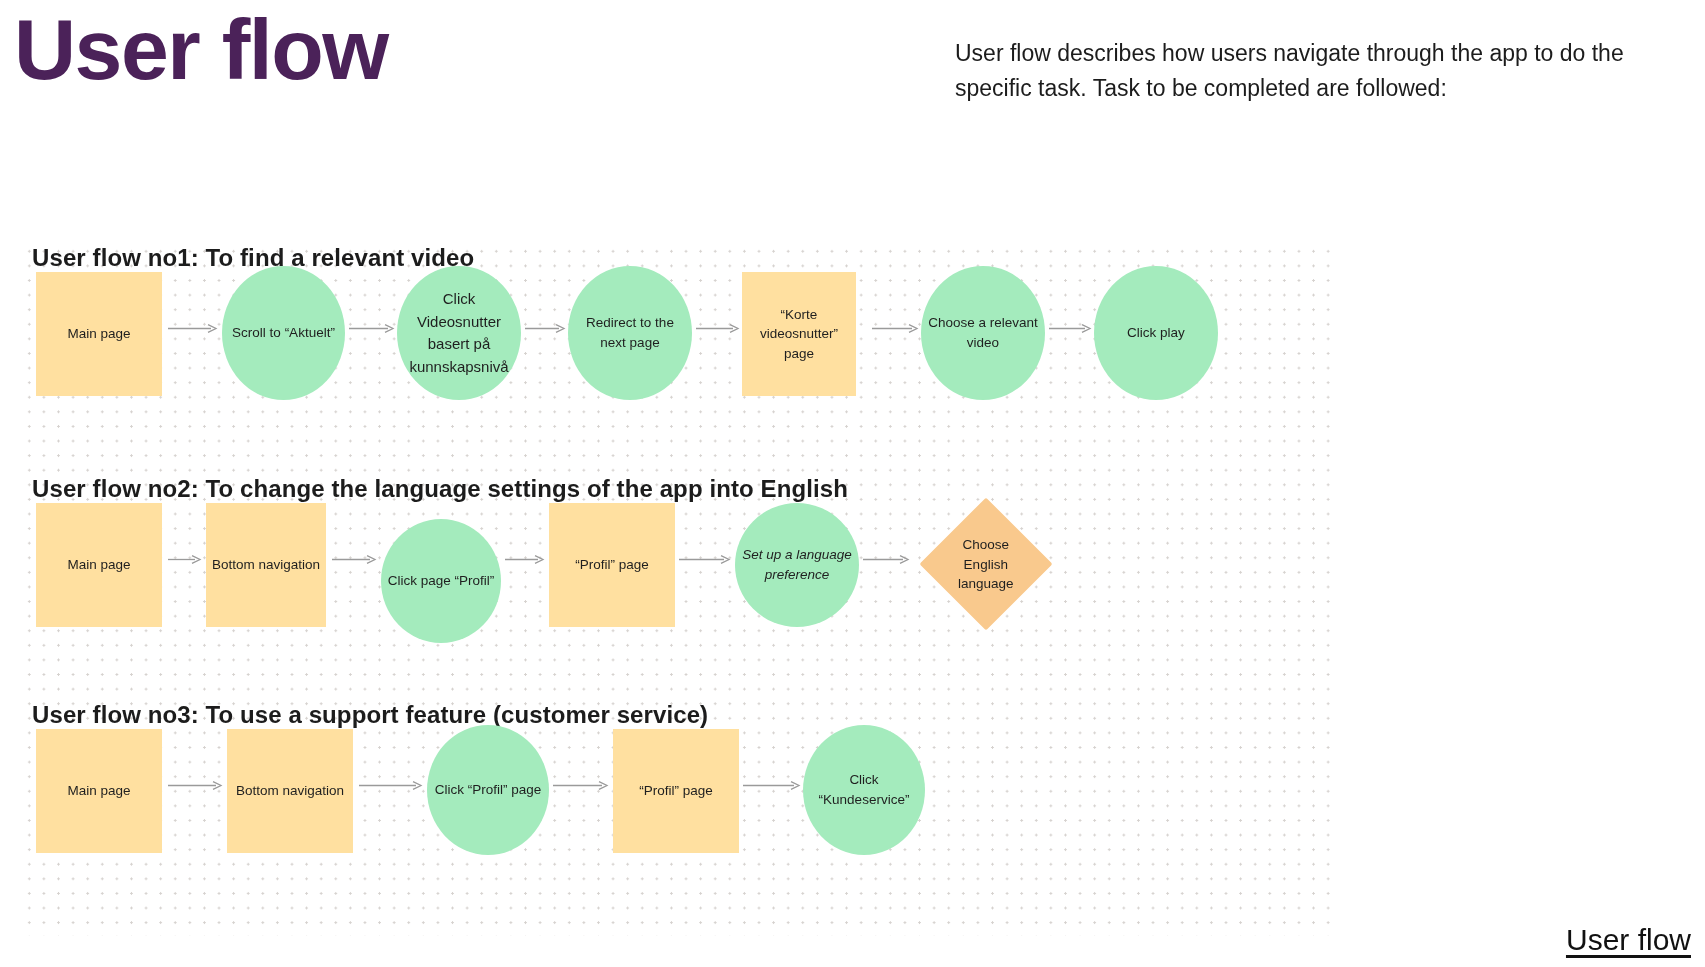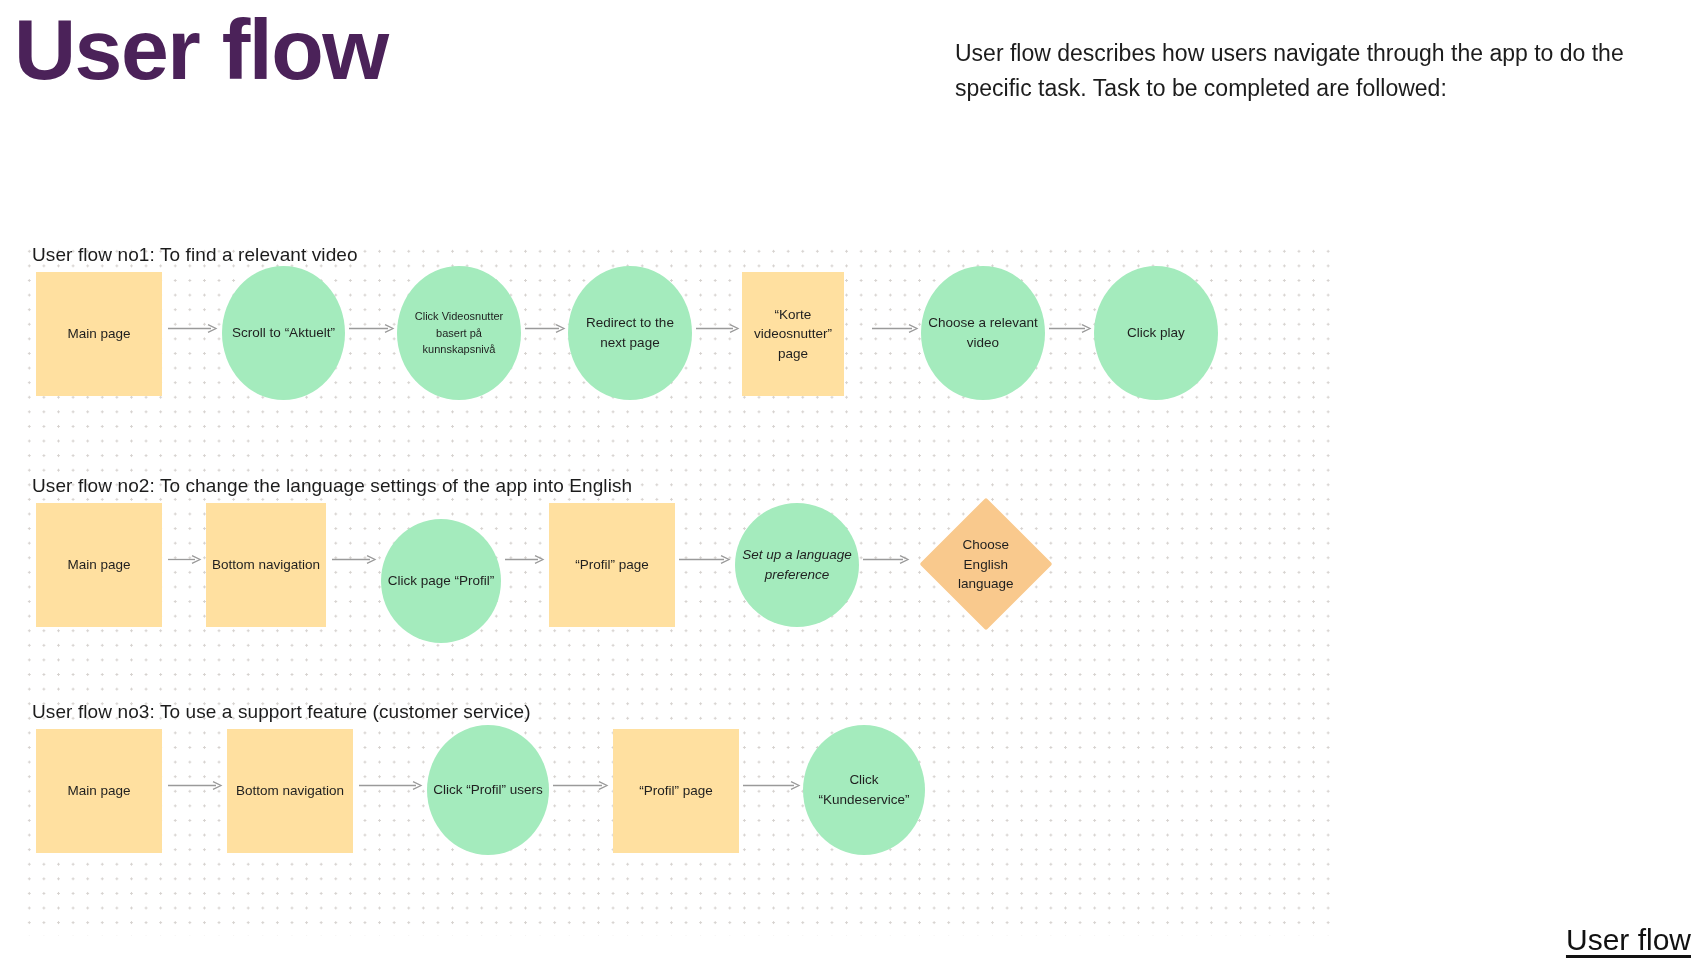--- a/index.html
+++ b/index.html
@@ -47,23 +47,23 @@
     width: 1312px;
     height: 692px;
     background-image: radial-gradient(#d6d2cf 1.1px, transparent 1.2px);
     background-size: 14.6px 14.6px;
     background-position: 0 0;
   }
 
   .flow-section { position: absolute; left: 0; width: 100%; }
   .flow-title {
     position: absolute;
-    font-size: 19px;
+    font-size: 24px;
     color: #1c1c1c;
-    font-weight: 400;
+    font-weight: 700;
     white-space: nowrap;
     letter-spacing: 0.1px;
   }
 
   .node {
     position: absolute;
     display: flex;
     align-items: center;
     justify-content: center;
     text-align: center;
@@ -74,21 +74,21 @@
     padding: 4px;
   }
   .node.rect   { background: #ffe0a0; }
   .node.circle { background: #a4ebbd; border-radius: 50%; }
   .node.diamond {
     background: #f9c98d;
     transform: rotate(45deg);
     border-radius: 2px;
   }
   .node.diamond > span { display: block; transform: rotate(-45deg); }
-  .node.small { font-size: 11px; line-height: 1.5; }
+  .node.small { font-size: 15px; line-height: 1.5; }
 
   .arrow {
     position: absolute;
     height: 11px;
     pointer-events: none;
   }
   .arrow svg { display: block; width: 100%; height: 100%; overflow: visible; }
 
   
   #footer-label {
@@ -153,21 +153,21 @@
       </div>
       <div class="node circle" style="left: 200px; top: 22px; width: 123px; height: 134px; text-align: right;">
         <span>Scroll to “Aktuelt”</span>
       </div>
       <div class="node circle small" style="left: 375px; top: 22px; width: 124px; height: 134px;">
         <span>Click Videosnutter basert på kunnskapsnivå</span>
       </div>
       <div class="node circle" style="left: 546px; top: 22px; width: 124px; height: 134px;">
         <span>Redirect to the next page</span>
       </div>
-      <div class="node rect" style="left: 720px; top: 28px; width: 102px; height: 124px; justify-content: center;">
+      <div class="node rect" style="left: 720px; top: 28px; width: 114px; height: 124px; justify-content: center;">
         <span>“Korte videosnutter” page</span>
       </div>
       <div class="node circle" style="left: 1072px; top: 22px; width: 124px; height: 134px;">
         <span>Click play</span>
       </div>
       <div class="node circle" style="left: 899px; top: 22px; width: 124px; height: 134px;">
         <span>Choose a relevant video</span>
       </div>
     </div>
     <div class="flow-section" style="top: 231px; height: 200px;">
@@ -247,21 +247,21 @@
           <polyline points="48,1.6 56,5.5 48,9.4" fill="none" stroke="#9a9a9a" stroke-width="1.3"></polyline>
         </svg>
       </div>
       <div class="node rect" style="left: 14px; top: 28px; width: 126px; height: 124px;">
         <span>Main page</span>
       </div>
       <div class="node rect" style="left: 205px; top: 28px; width: 126px; height: 124px;">
         <span>Bottom navigation</span>
       </div>
       <div class="node circle" style="left: 405px; top: 24px; width: 122px; height: 130px;">
-        <span>Click “Profil” users</span>
+        <span>Click “Profil” page</span>
       </div>
       <div class="node rect" style="left: 591px; top: 28px; width: 126px; height: 124px;">
         <span>“Profil” page</span>
       </div>
       <div class="node circle" style="left: 781px; top: 24px; width: 122px; height: 130px;">
         <span>Click “Kundeservice”</span>
       </div>
     </div>
   </div>
 

